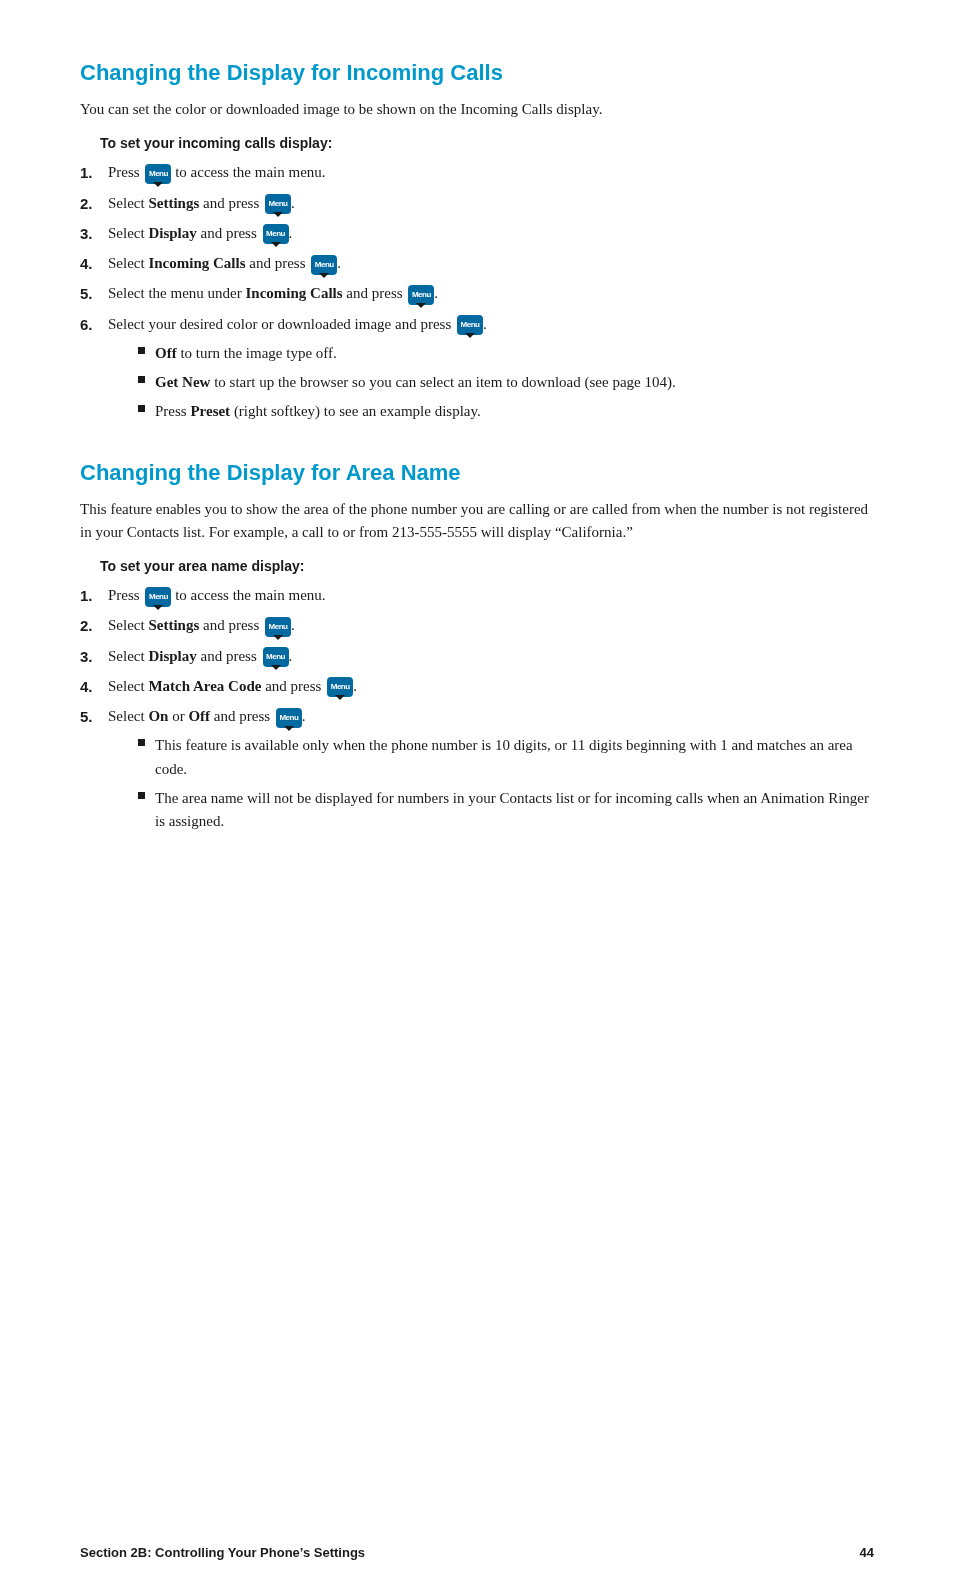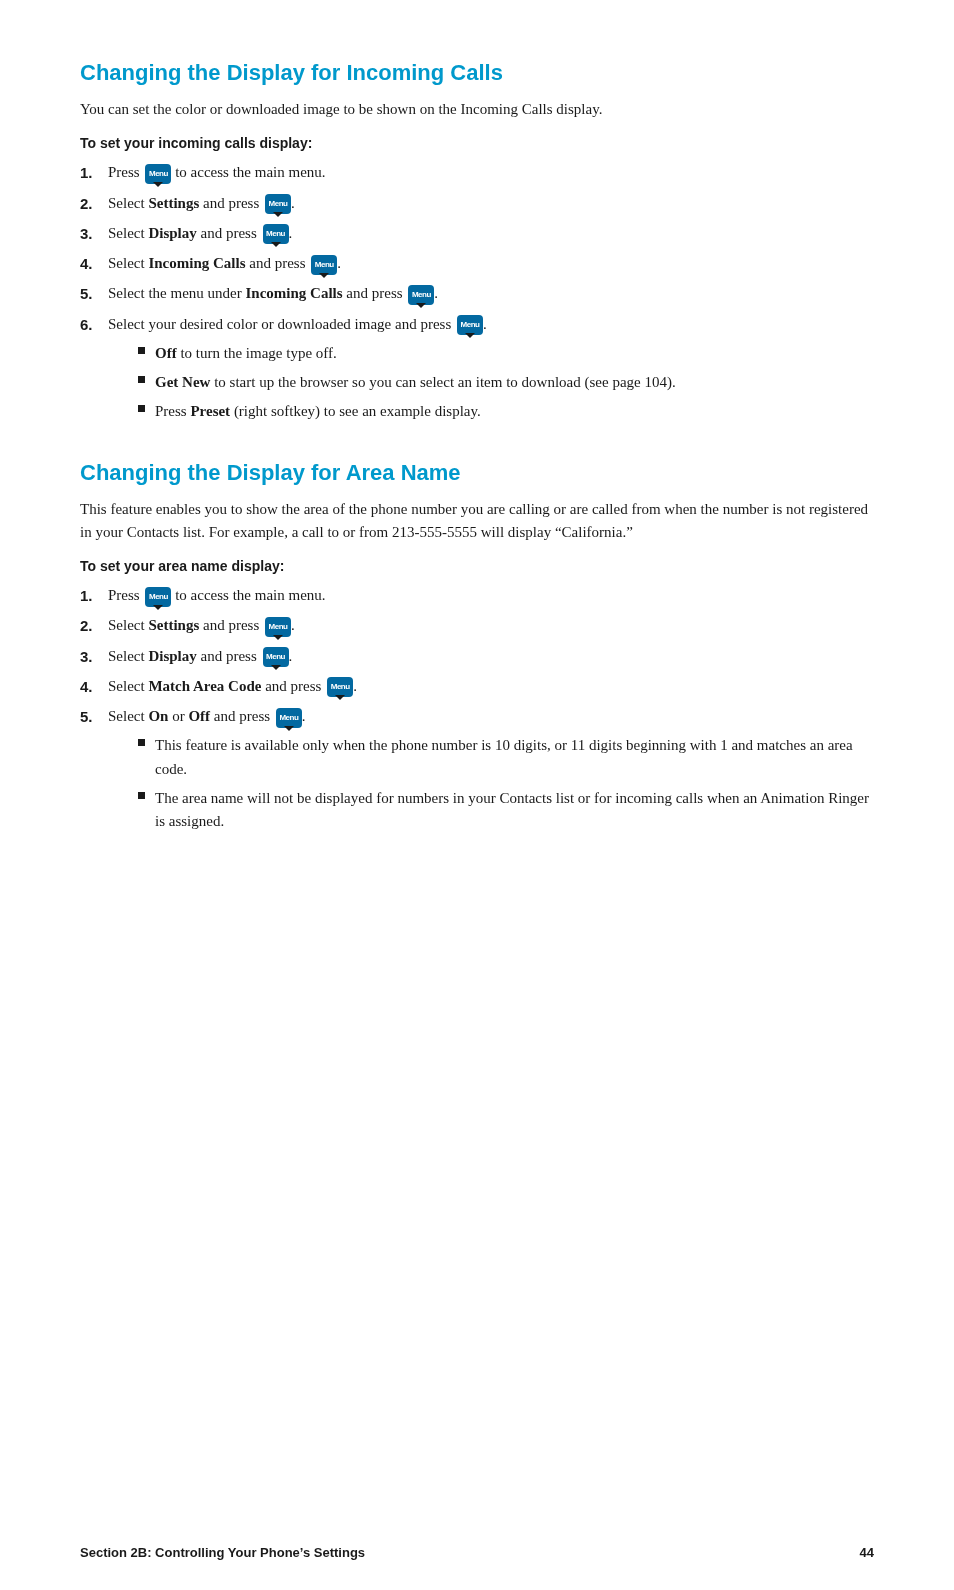--- a/index.html
+++ b/index.html
@@ -28,20 +28,21 @@
       margin-bottom: 14px;
       color: #1a1a1a;
     }
 
     .subheading {
       font-family: Arial, Helvetica, sans-serif;
       font-size: 14px;
       font-weight: bold;
       color: #1a1a1a;
       margin-bottom: 10px;
+      margin-left: 20px;
     }
 
     .numbered-list {
       list-style: none;
       padding-left: 0;
       margin-bottom: 16px;
     }
 
     .numbered-list li {
       display: flex;

